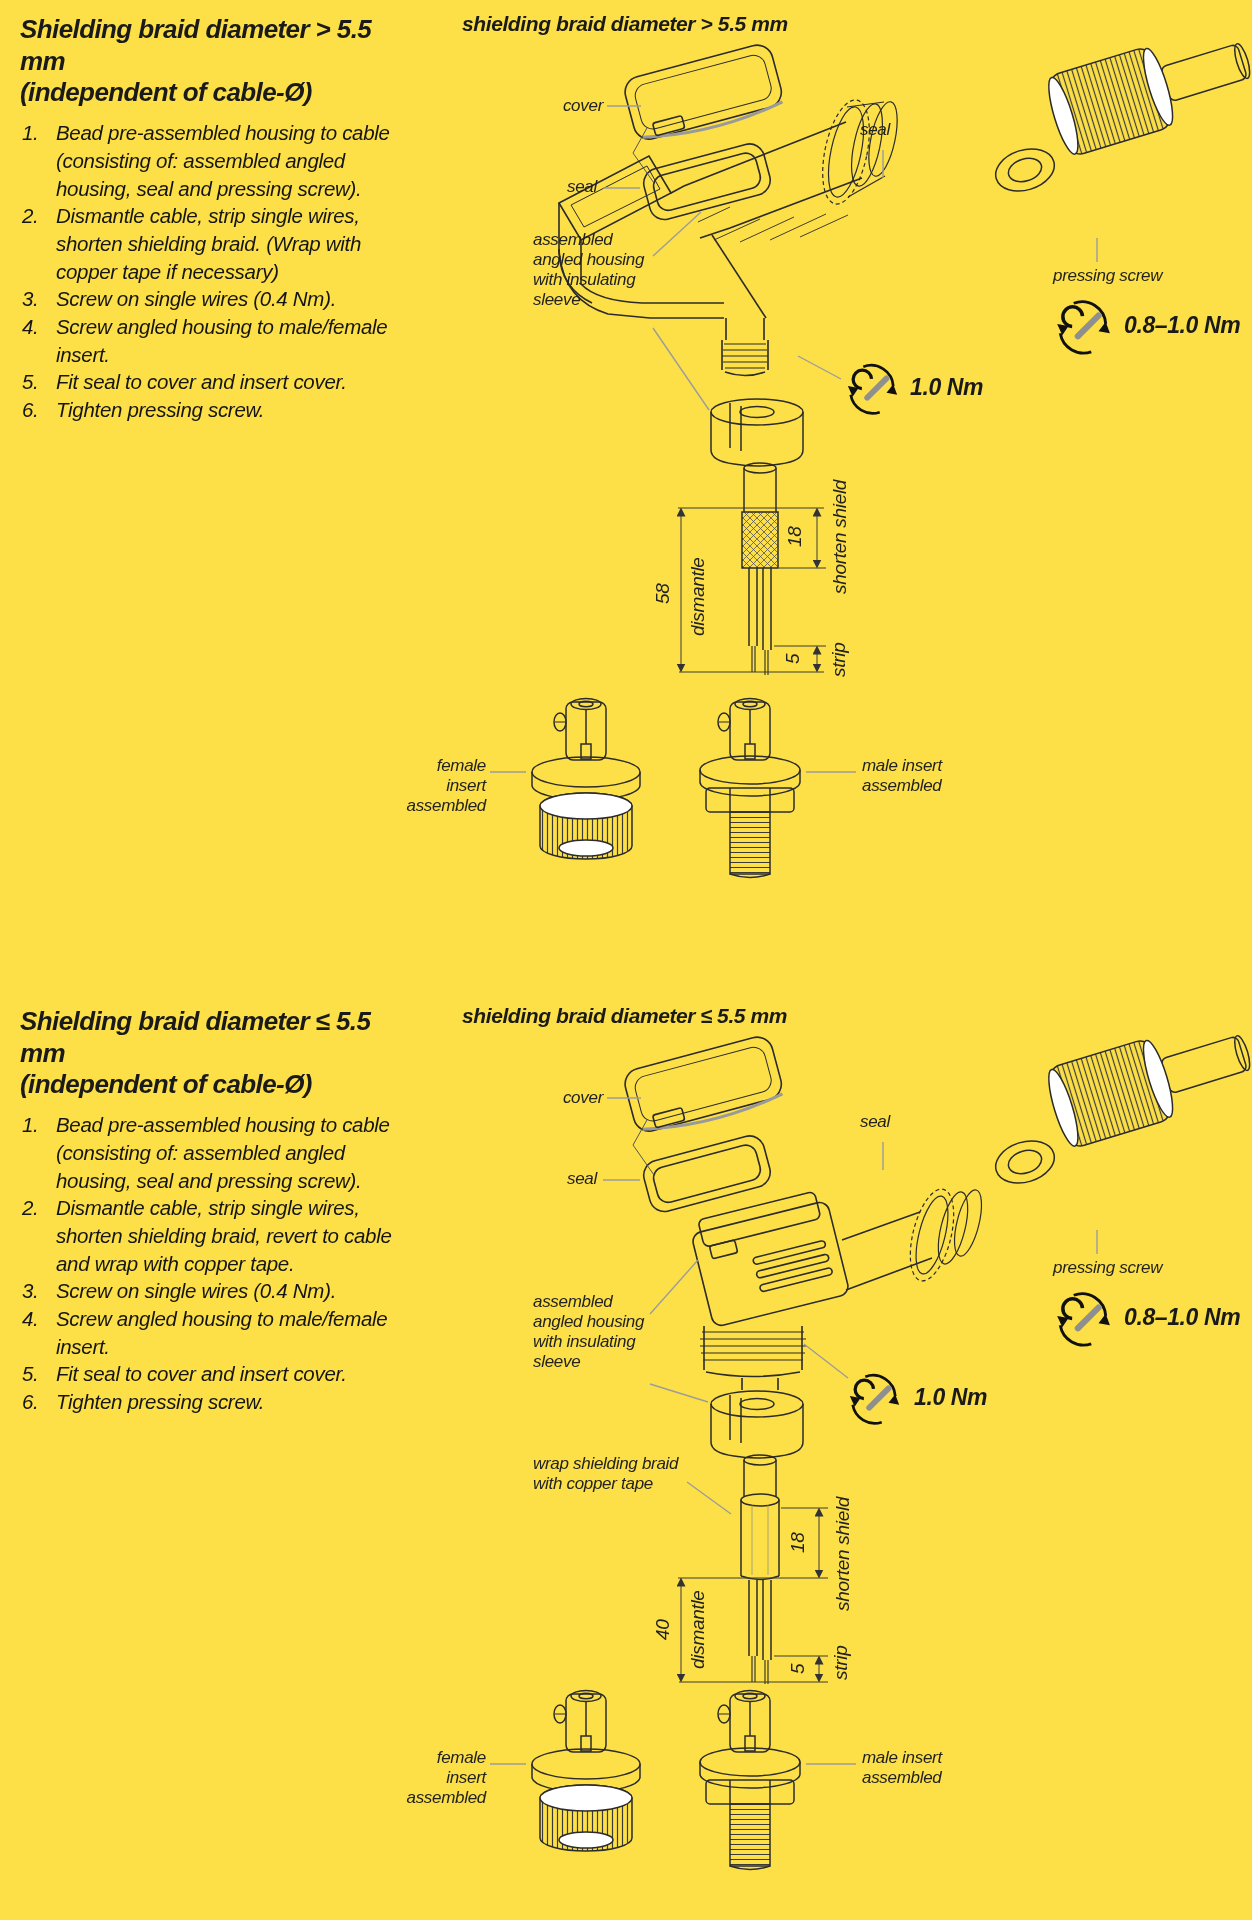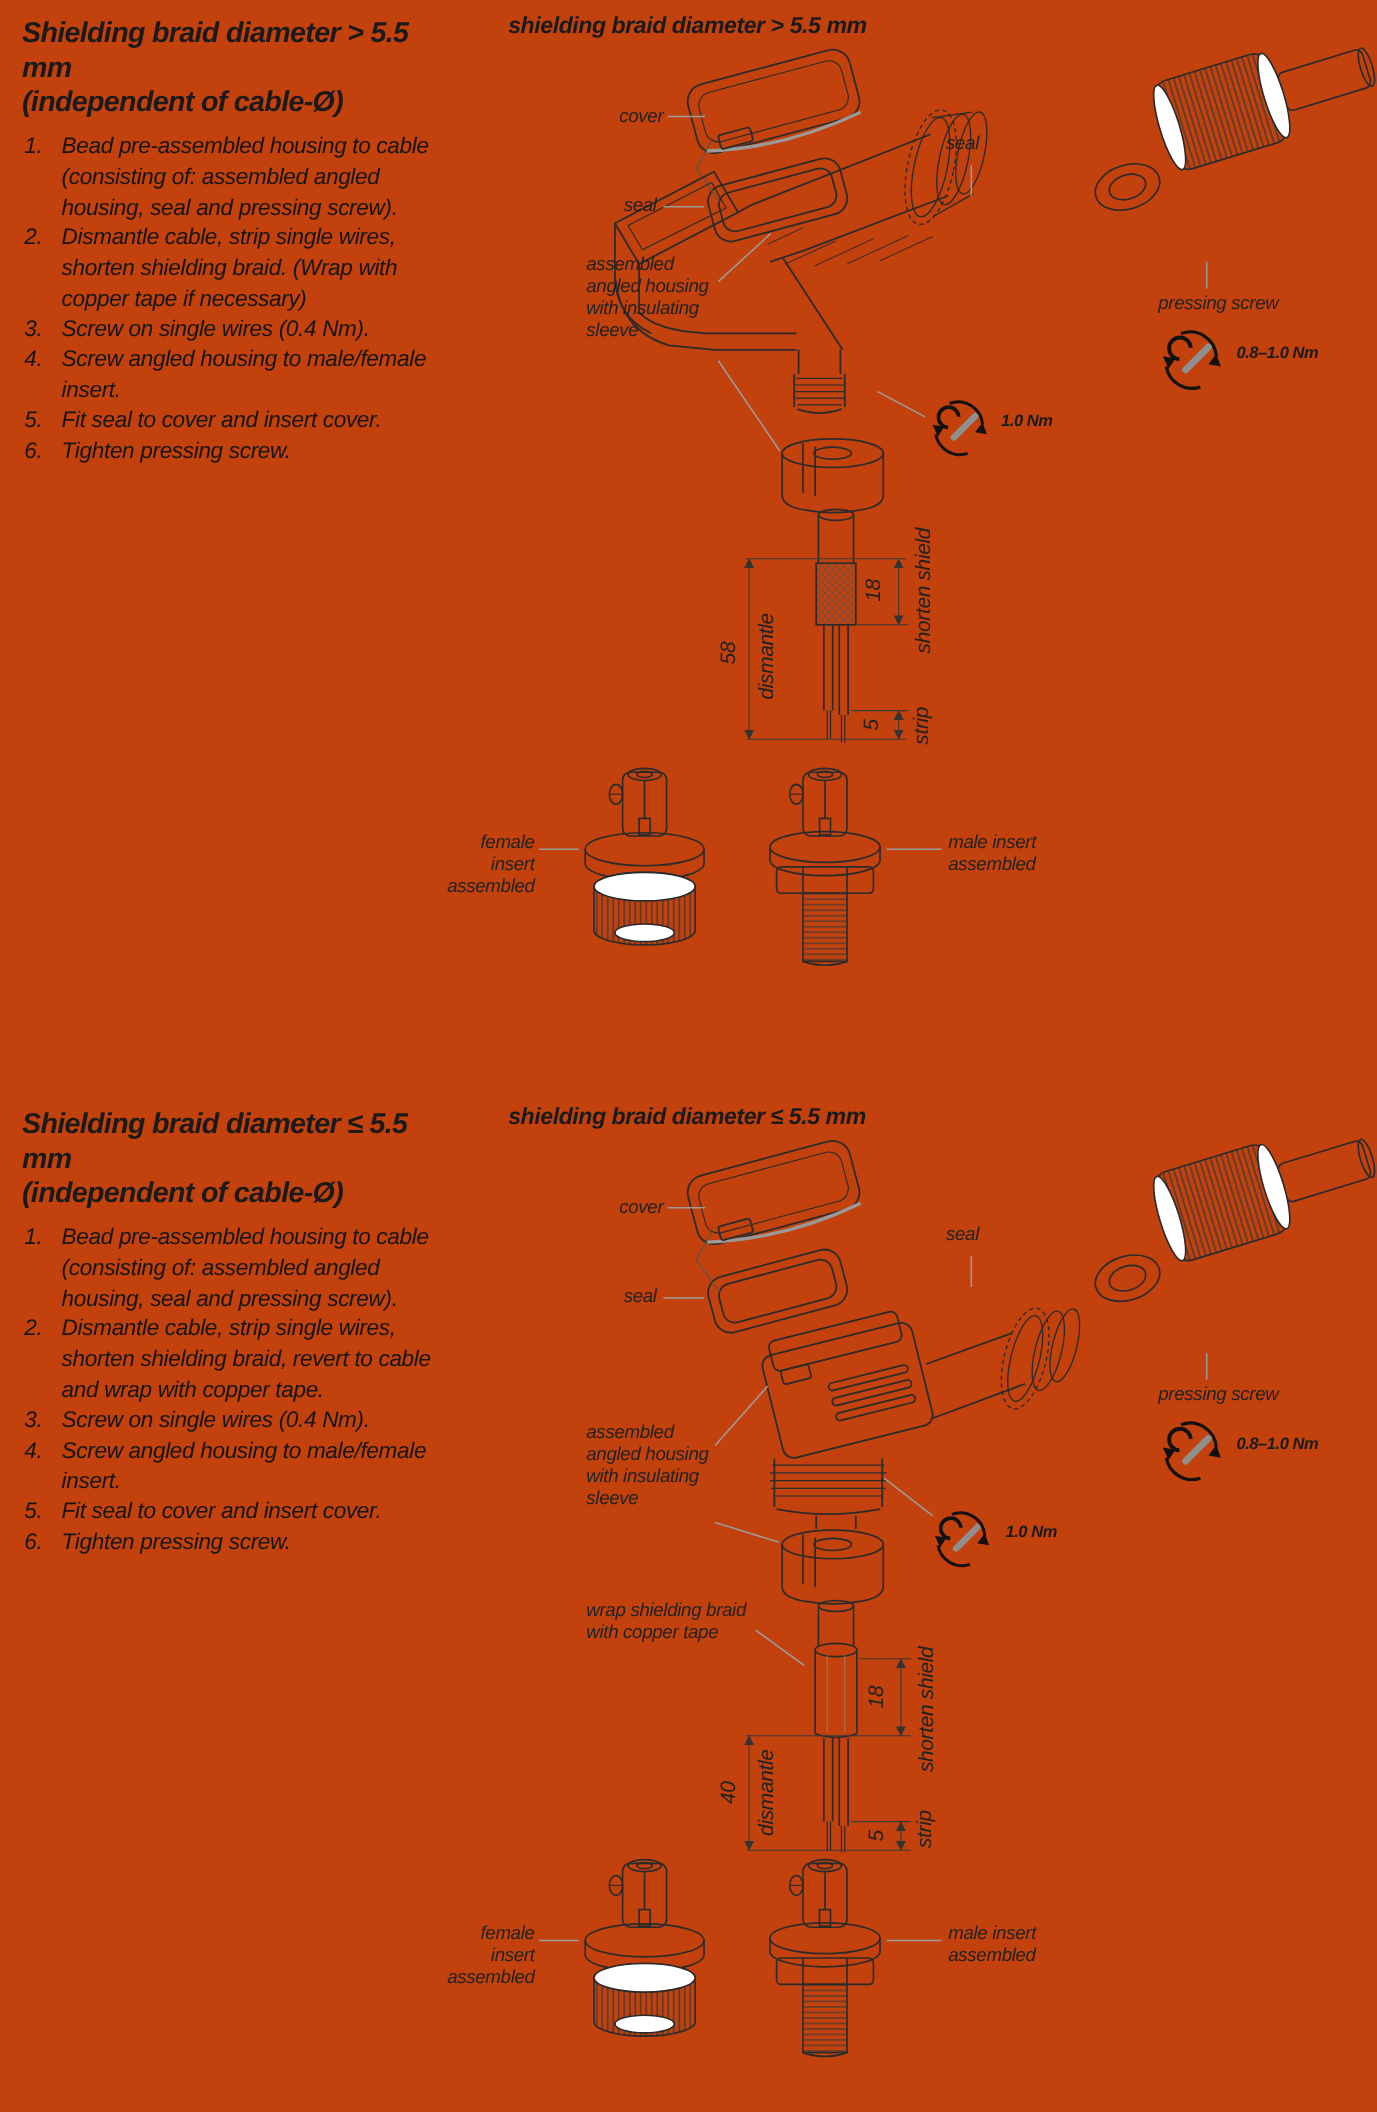--- a/index.html
+++ b/index.html
@@ -1,32 +1,32 @@
 <!DOCTYPE html>
 <html><head>
 <meta charset="utf-8">
 <style>
   html,body{margin:0;padding:0;background:#fff;}
-  .page{position:relative;width:1252px;height:1920px;background:#c2410c;overflow:hidden;
+  .page{position:relative;width:1252px;height:1920px;background:#fde047;overflow:hidden;
         font-family:"Liberation Sans",sans-serif;color:#1a1a1a;}
   .instructions{position:absolute;left:20px;width:382px;}
   .instr-heading{font-style:italic;font-weight:700;font-size:26px;line-height:1.22;
                  letter-spacing:-0.6px;margin:0 0 10px 0;}
   ol.steps{list-style:none;margin:0;padding:0;font-style:italic;font-size:20.5px;
            line-height:1.35;letter-spacing:-0.3px;color:#151515;}
   ol.steps li{position:relative;padding-left:36px;margin:0;}
   .step-n{position:absolute;left:2px;top:0;}
   .figure{position:absolute;left:400px;width:852px;}
   .figure svg.art{position:absolute;left:0;top:0;}
   .fig-title{position:absolute;left:62px;top:12px;font-style:italic;font-weight:700;
              font-size:21px;letter-spacing:-0.4px;white-space:nowrap;}
   .lbl{position:absolute;font-style:italic;font-size:17px;letter-spacing:-0.3px;
        line-height:1.18;color:#222;}
   .lbl.r{text-align:right;}
-  .torque{position:absolute;font-style:italic;font-weight:700;font-size:15px;
+  .torque{position:absolute;font-style:italic;font-weight:700;font-size:23px;
           letter-spacing:-0.4px;white-space:nowrap;}
   .vtext{position:absolute;writing-mode:vertical-rl;transform:rotate(180deg);
          font-style:italic;font-size:19px;letter-spacing:-0.3px;color:#222;
          display:flex;align-items:center;justify-content:center;white-space:nowrap;width:22px;}
   .ticon{position:absolute;}
 </style>
 </head>
 <body>
 
 <svg width="0" height="0" style="position:absolute" aria-hidden="true">

